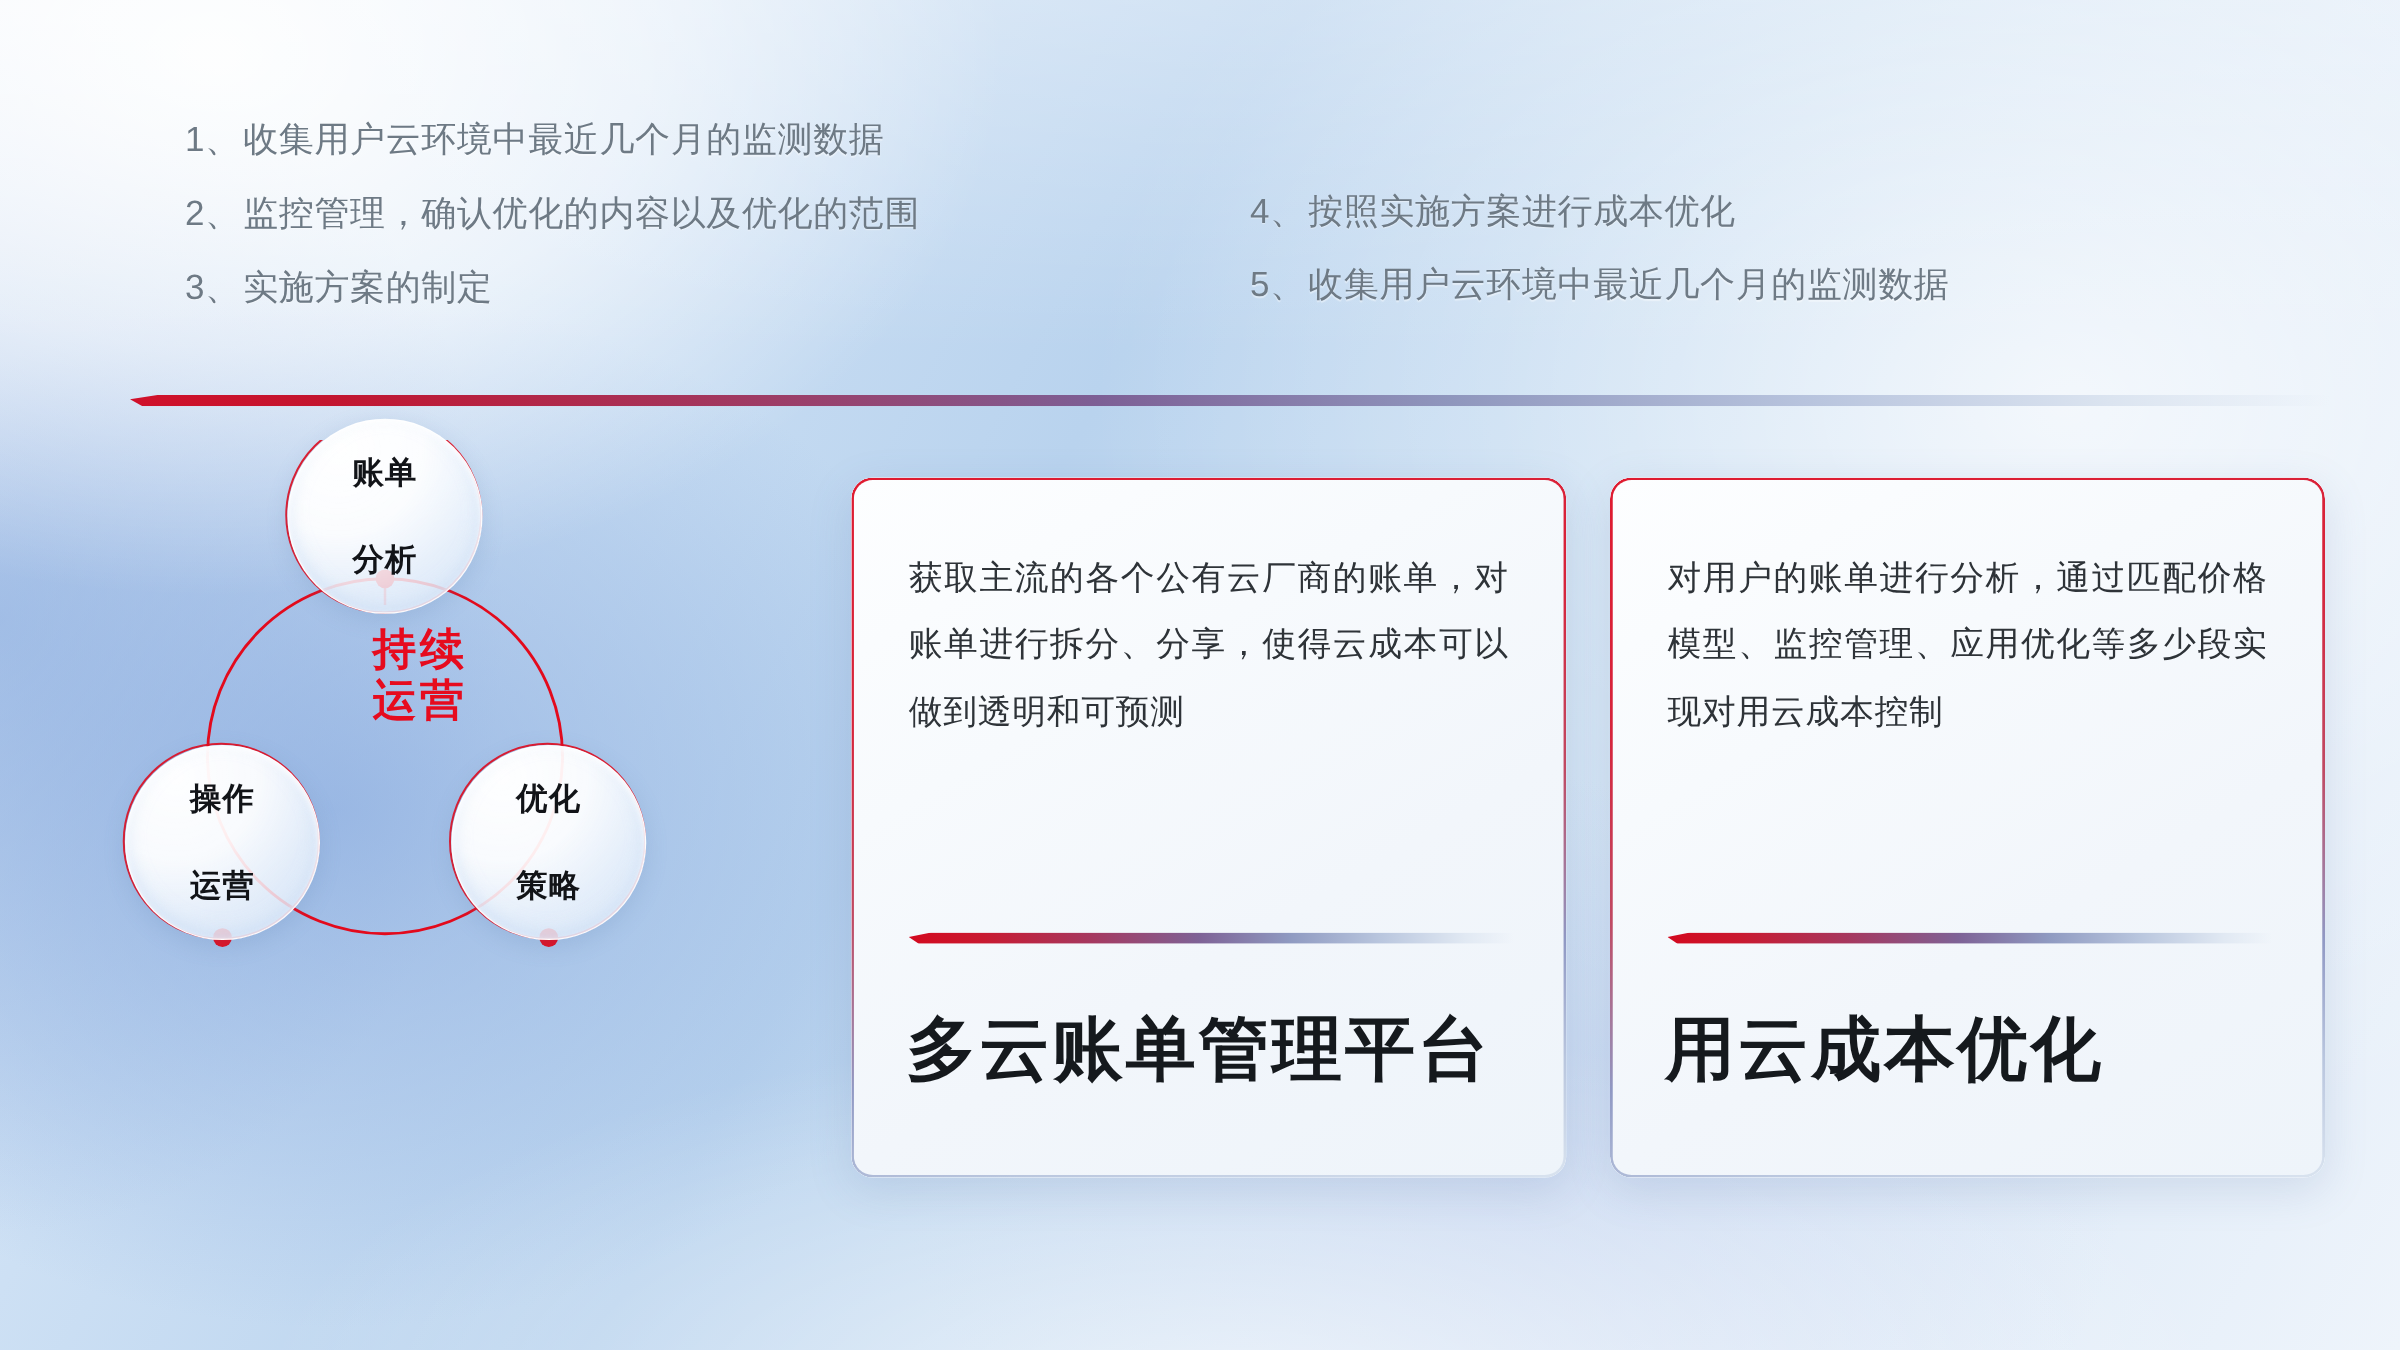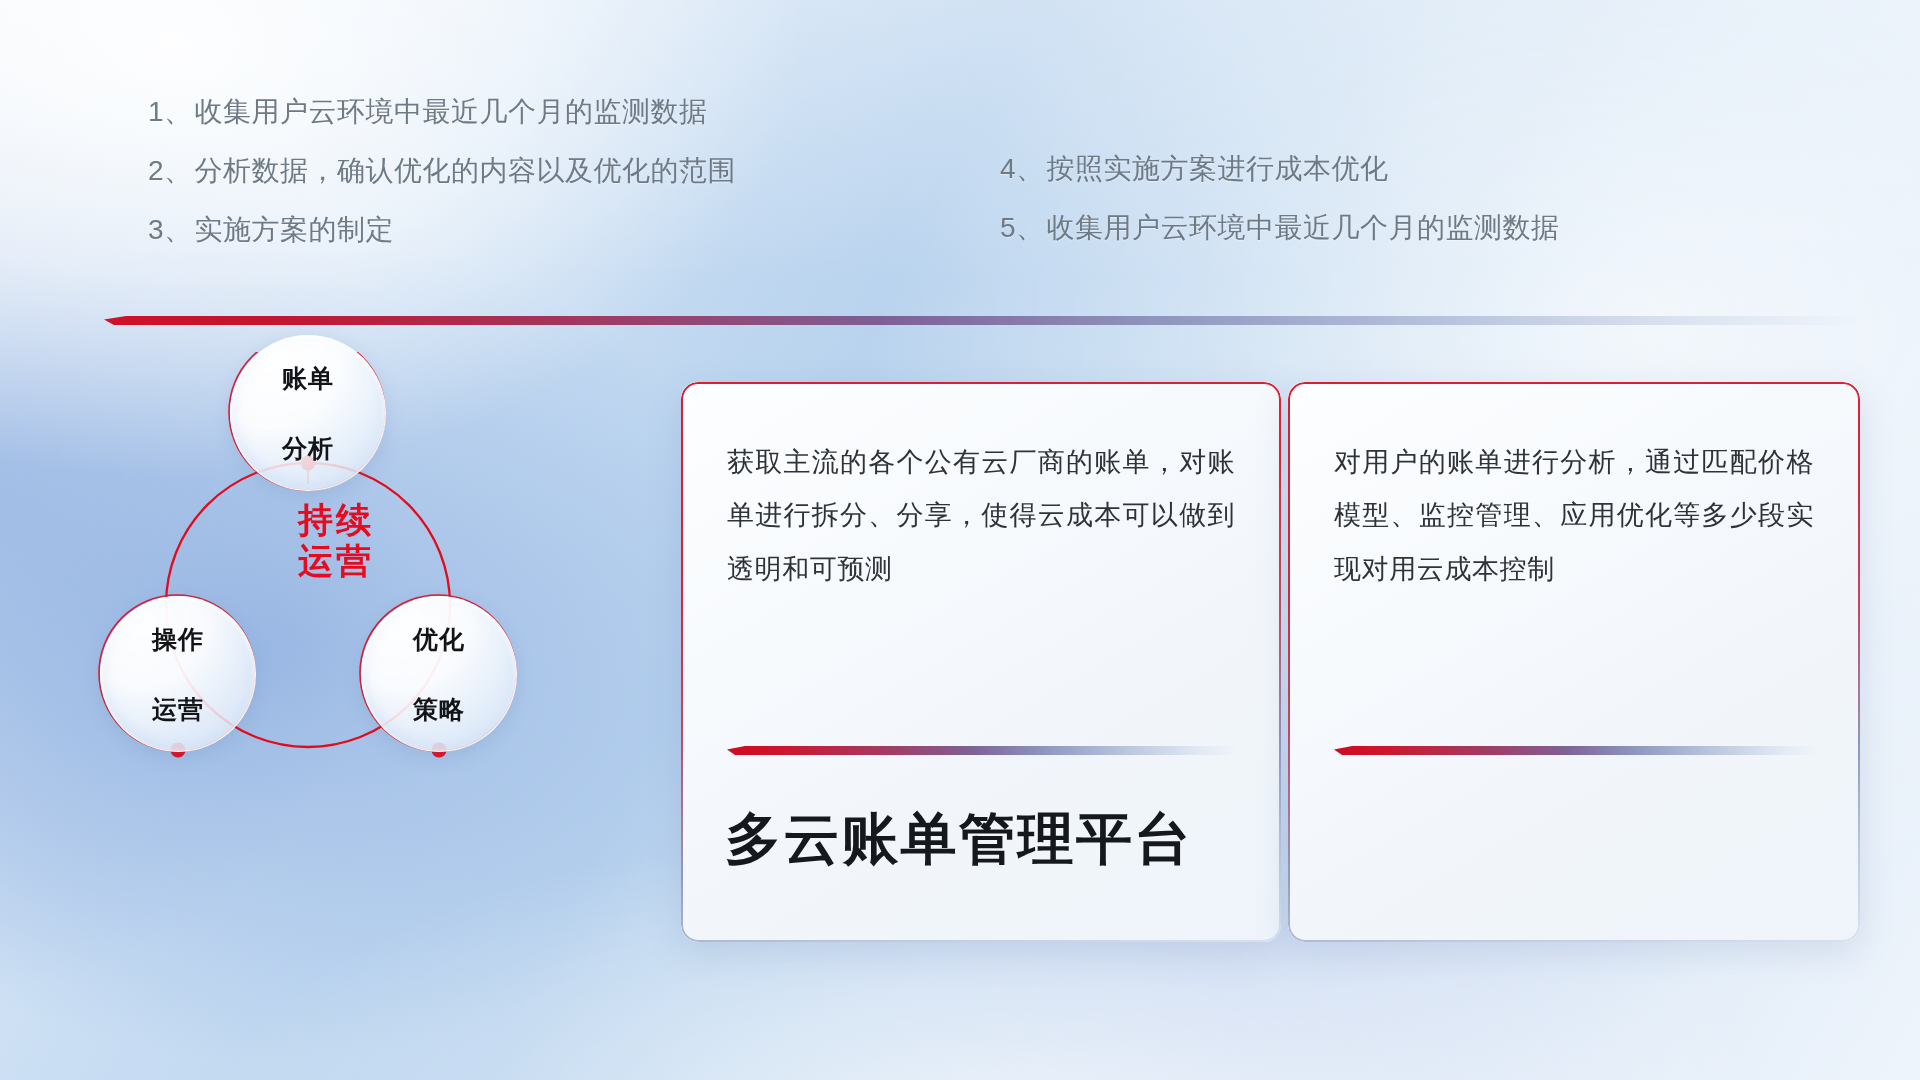--- a/index.html
+++ b/index.html
@@ -88,21 +88,21 @@
     box-shadow:0 10px 34px rgba(92,124,172,.18);
     overflow:hidden;
   }
   .card::before{
     content:"";position:absolute;inset:0;border-radius:17px;padding:1.7px;
     background:linear-gradient(168deg,#df1b30 0%,#d6253c 30%,#c04a63 52%,#9099c4 72%,#b9c6de 86%,#d9e3ef 100%);
     -webkit-mask:linear-gradient(#000 0 0) content-box,linear-gradient(#000 0 0);
     -webkit-mask-composite:xor;mask-composite:exclude;
     pointer-events:none;
   }
-  #card1{left:681px;padding-left:28px;}
+  #card1{left:681px;}
   #card2{left:1288px;}
   .card-inner{position:absolute;inset:0;padding:54px 46px 0 46px;box-sizing:border-box;}
   .card-body{
     font-size:27px;color:#2e3338;line-height:1.98;letter-spacing:.6px;
     text-align:justify;text-align-last:left;
   }
   .card-rule{
     position:absolute;left:46px;right:42px;top:364px;height:9px;
     background:linear-gradient(90deg,#d3091f 0%,#c91930 12%,#a6385f 30%,#7e6296 48%,#8f9ac1 63%,#b9c6de 78%,#e1e9f3 92%,rgba(236,242,249,0) 100%);
     clip-path:polygon(0 40%,18px 0,100% 0,100% 100%,8px 100%);
@@ -130,21 +130,21 @@
 
 <div id="toplist">
 
   <div class="col" id="col-left">
     <div class="li">
       <span class="num">1、</span>
       <span class="txt">收集用户云环境中最近几个月的监测数据</span>
     </div>
     <div class="li">
       <span class="num">2、</span>
-      <span class="txt">分析数据，确认优化的内容以及优化的范围</span>
+      <span class="txt">监控管理，确认优化的内容以及优化的范围</span>
     </div>
     <div class="li">
       <span class="num">3、</span>
       <span class="txt">实施方案的制定</span>
     </div>
   </div>
 
   <div class="col" id="col-right">
     <div class="li">
       <span class="num">4、</span>
@@ -205,13 +205,14 @@
   </div>
   <div class="card-rule"></div>
   <div class="card-title">多云账单管理平台</div>
 </div>
 
 <div class="card" id="card2">
   <div class="card-inner">
     <div class="card-body">对用户的账单进行分析，通过匹配价格模型、监控管理、应用优化等多少段实现对用云成本控制</div>
   </div>
   <div class="card-rule"></div>
+  <div class="card-title">用云成本优化</div>
 </div>
 
 </body></html>

